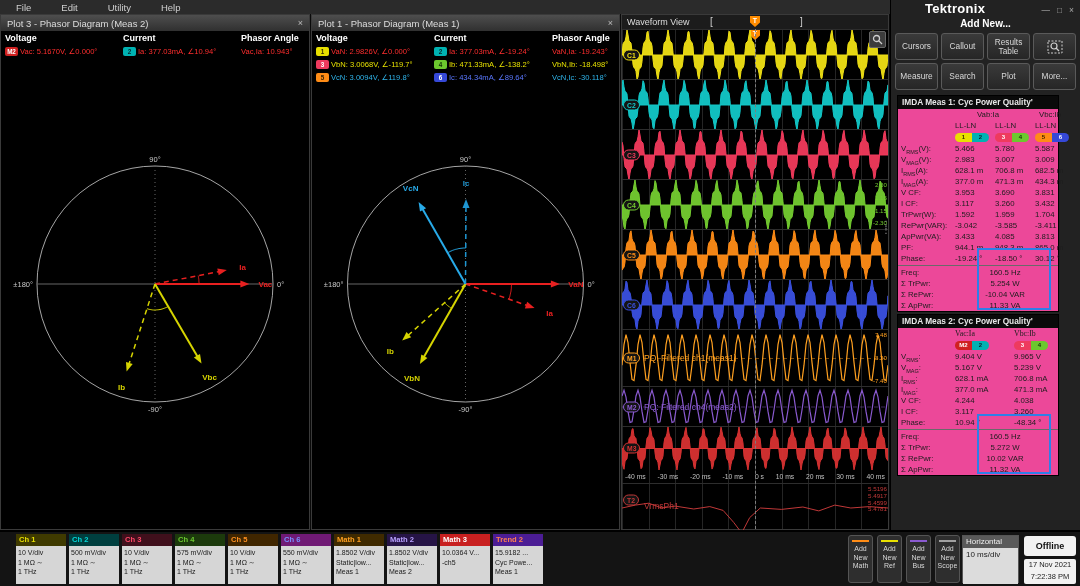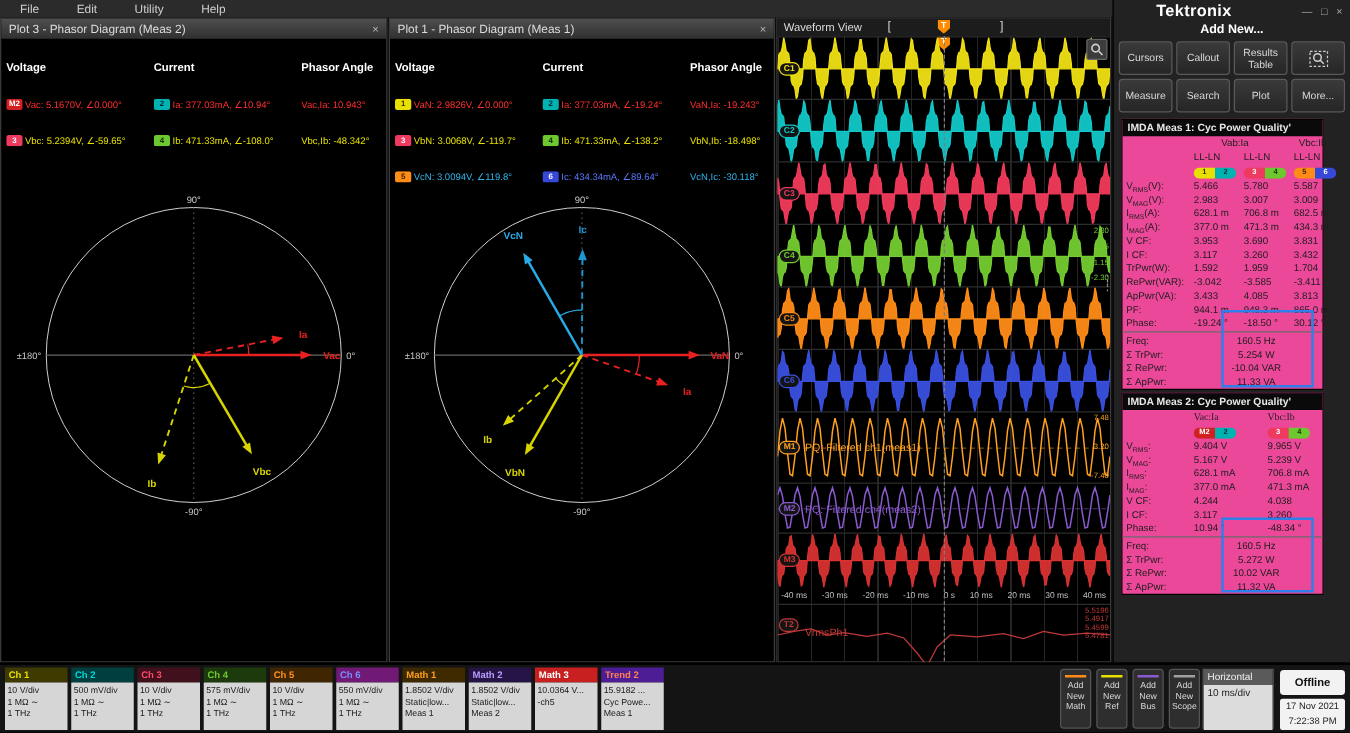--- a/index.html
+++ b/index.html
@@ -11,21 +11,21 @@
     display:flex;align-items:center;gap:30px;padding-left:16px;font-size:9.5px;color:#cfcfcf;box-sizing:border-box;}
   .menu-item{cursor:default;}
 
   
   .plot-panel{position:absolute;top:14px;height:516px;background:#000;border:1px solid #3a3a3a;box-sizing:border-box;}
   #plot3{left:0;width:310px;}
   #plot1{left:311px;width:309px;}
   .plot-header{height:16px;background:linear-gradient(#4e4e4e,#303030);color:#ddd;font-size:9.5px;
     display:flex;align-items:center;justify-content:space-between;padding:0 6px;}
   .plot-close{color:#bbb;font-size:9px;cursor:default;}
-  .ro-head,.ro-row{display:grid;grid-template-columns:118px 118px 1fr;padding:0 4px;align-items:center;margin-top:16px;}
+  .ro-head,.ro-row{display:grid;grid-template-columns:118px 118px 1fr;padding:0 4px;align-items:center;}
   .ro-head{color:#fff;font-weight:bold;font-size:9px;height:14px;}
   .ro-row{font-size:7.6px;height:13px;white-space:nowrap;}
   .ro-cell{display:flex;align-items:center;gap:2px;overflow:hidden;}
   .ro-badge{display:inline-block;min-width:9px;padding:0 2px;height:9px;line-height:9px;border-radius:2px;
     font-size:6.3px;font-weight:bold;text-align:center;}
   .phasor-svg{position:absolute;left:0;}
 
   
   #wview{position:absolute;left:621px;top:14px;width:268px;height:516px;background:#000;border:1px solid #3a3a3a;box-sizing:border-box;}
   .wv-header{position:relative;height:14px;background:#1c1c1c;color:#ddd;font-size:9px;line-height:14px;padding-left:5px;}
@@ -60,21 +60,21 @@
   .mrow{display:grid;padding:0 3px;color:#1d1d1d;font-size:7.8px;line-height:11px;height:11px;white-space:nowrap;}
   .mrow sub{font-size:5.5px;}
   .chip{display:inline-flex;width:34px;height:9px;border-radius:5px;overflow:hidden;margin-top:1px;}
   .chip span{flex:1;font-size:6px;font-weight:bold;text-align:center;line-height:9px;}
   .meas-sum{border-top:1px solid #6a6a6a;margin-top:1px;padding-top:1px;}
   .blue-box{position:absolute;border:2px solid;z-index:6;}
   #splitter{position:absolute;left:881px;top:222px;color:#909090;font-size:10px;line-height:5px;z-index:5;}
 
   
   #bottom{position:absolute;left:0;top:530px;width:1080px;height:56px;background:#141414;border-top:2px solid #000;box-sizing:border-box;}
-  #badges{position:absolute;left:4px;top:2px;display:flex;gap:3px;}
+  #badges{position:absolute;left:16px;top:2px;display:flex;gap:3px;}
   .bb{width:50px;height:50px;display:flex;flex-direction:column;}
   .bb-head{height:12px;font-size:7.6px;font-weight:bold;line-height:12px;padding-left:3px;}
   .bb-body{flex:1;background:#d6d6d6;color:#1a1a1a;font-size:7px;line-height:9.5px;padding:2px 2px 0;white-space:nowrap;overflow:hidden;}
   #addbtns{position:absolute;left:848px;top:3px;display:flex;gap:4px;}
   .addbtn{width:25px;height:48px;background:#2e2e2e;border:1px solid #555;border-radius:3px;color:#d8d8d8;
     font-size:7px;line-height:8.5px;text-align:center;padding-top:4px;box-sizing:border-box;cursor:default;}
   .addbtn .stripe{display:block;height:2px;width:17px;margin:0 auto 3px;}
   #horiz{position:absolute;left:962px;top:3px;width:57px;height:48px;border:1px solid #555;box-sizing:border-box;}
   #horiz-title{height:12px;background:#5a5a5a;color:#f0f0f0;font-size:8px;line-height:12px;padding-left:3px;}
   #horiz-body{height:36px;background:#dcdcdc;color:#222;font-size:8px;padding:2px 0 0 3px;box-sizing:border-box;}
@@ -109,33 +109,20 @@
           <div class="ro-cell">
             <span class="ro-badge" style="background: rgb(208, 32, 32); color: rgb(255, 255, 255);">M2</span>
             <span style="color: rgb(255, 46, 46);">Vac: 5.1670V, ∠0.000°</span>
           </div>
           <div class="ro-cell">
             <span class="ro-badge" style="background: rgb(0, 178, 178); color: rgb(0, 40, 45);">2</span>
             <span style="color: rgb(255, 46, 46);">Ia: 377.03mA, ∠10.94°</span>
           </div>
           <div class="ro-cell ro-angle">
             <span style="color: rgb(255, 46, 46);">Vac,Ia: 10.943°</span>
-          </div>
-        </div>
-        <div class="ro-row">
-          <div class="ro-cell">
-            <span class="ro-badge" style="background: rgb(238, 58, 94); color: rgb(255, 255, 255);">3</span>
-            <span style="color: rgb(230, 224, 0);">Vbc: 5.2394V, ∠-59.65°</span>
-          </div>
-          <div class="ro-cell">
-            <span class="ro-badge" style="background: rgb(108, 200, 46); color: rgb(18, 48, 6);">4</span>
-            <span style="color: rgb(230, 224, 0);">Ib: 471.33mA, ∠-108.0°</span>
-          </div>
-          <div class="ro-cell ro-angle">
-            <span style="color: rgb(230, 224, 0);">Vbc,Ib: -48.342°</span>
           </div>
         </div>
       </div>
     <svg id="p3-svg" class="phasor-svg" width="308" height="442" style="top: 72px;">
         <circle cx="154" cy="197" r="118" fill="none" stroke="#cfcfcf" stroke-width="0.8"></circle>
         <line x1="36" y1="197" x2="272" y2="197" stroke="#666" stroke-width="1"></line>
         <line x1="154" y1="79" x2="154" y2="315" stroke="#666" stroke-width="1" stroke-dasharray="1,3"></line>
         <text x="154" y="75" fill="#c8c8c8" font-size="7.5" text-anchor="middle">90°</text>
         <text x="154" y="325" fill="#c8c8c8" font-size="7.5" text-anchor="middle">-90°</text>
         <text x="276" y="200" fill="#c8c8c8" font-size="7.5" text-anchor="start">0°</text>

